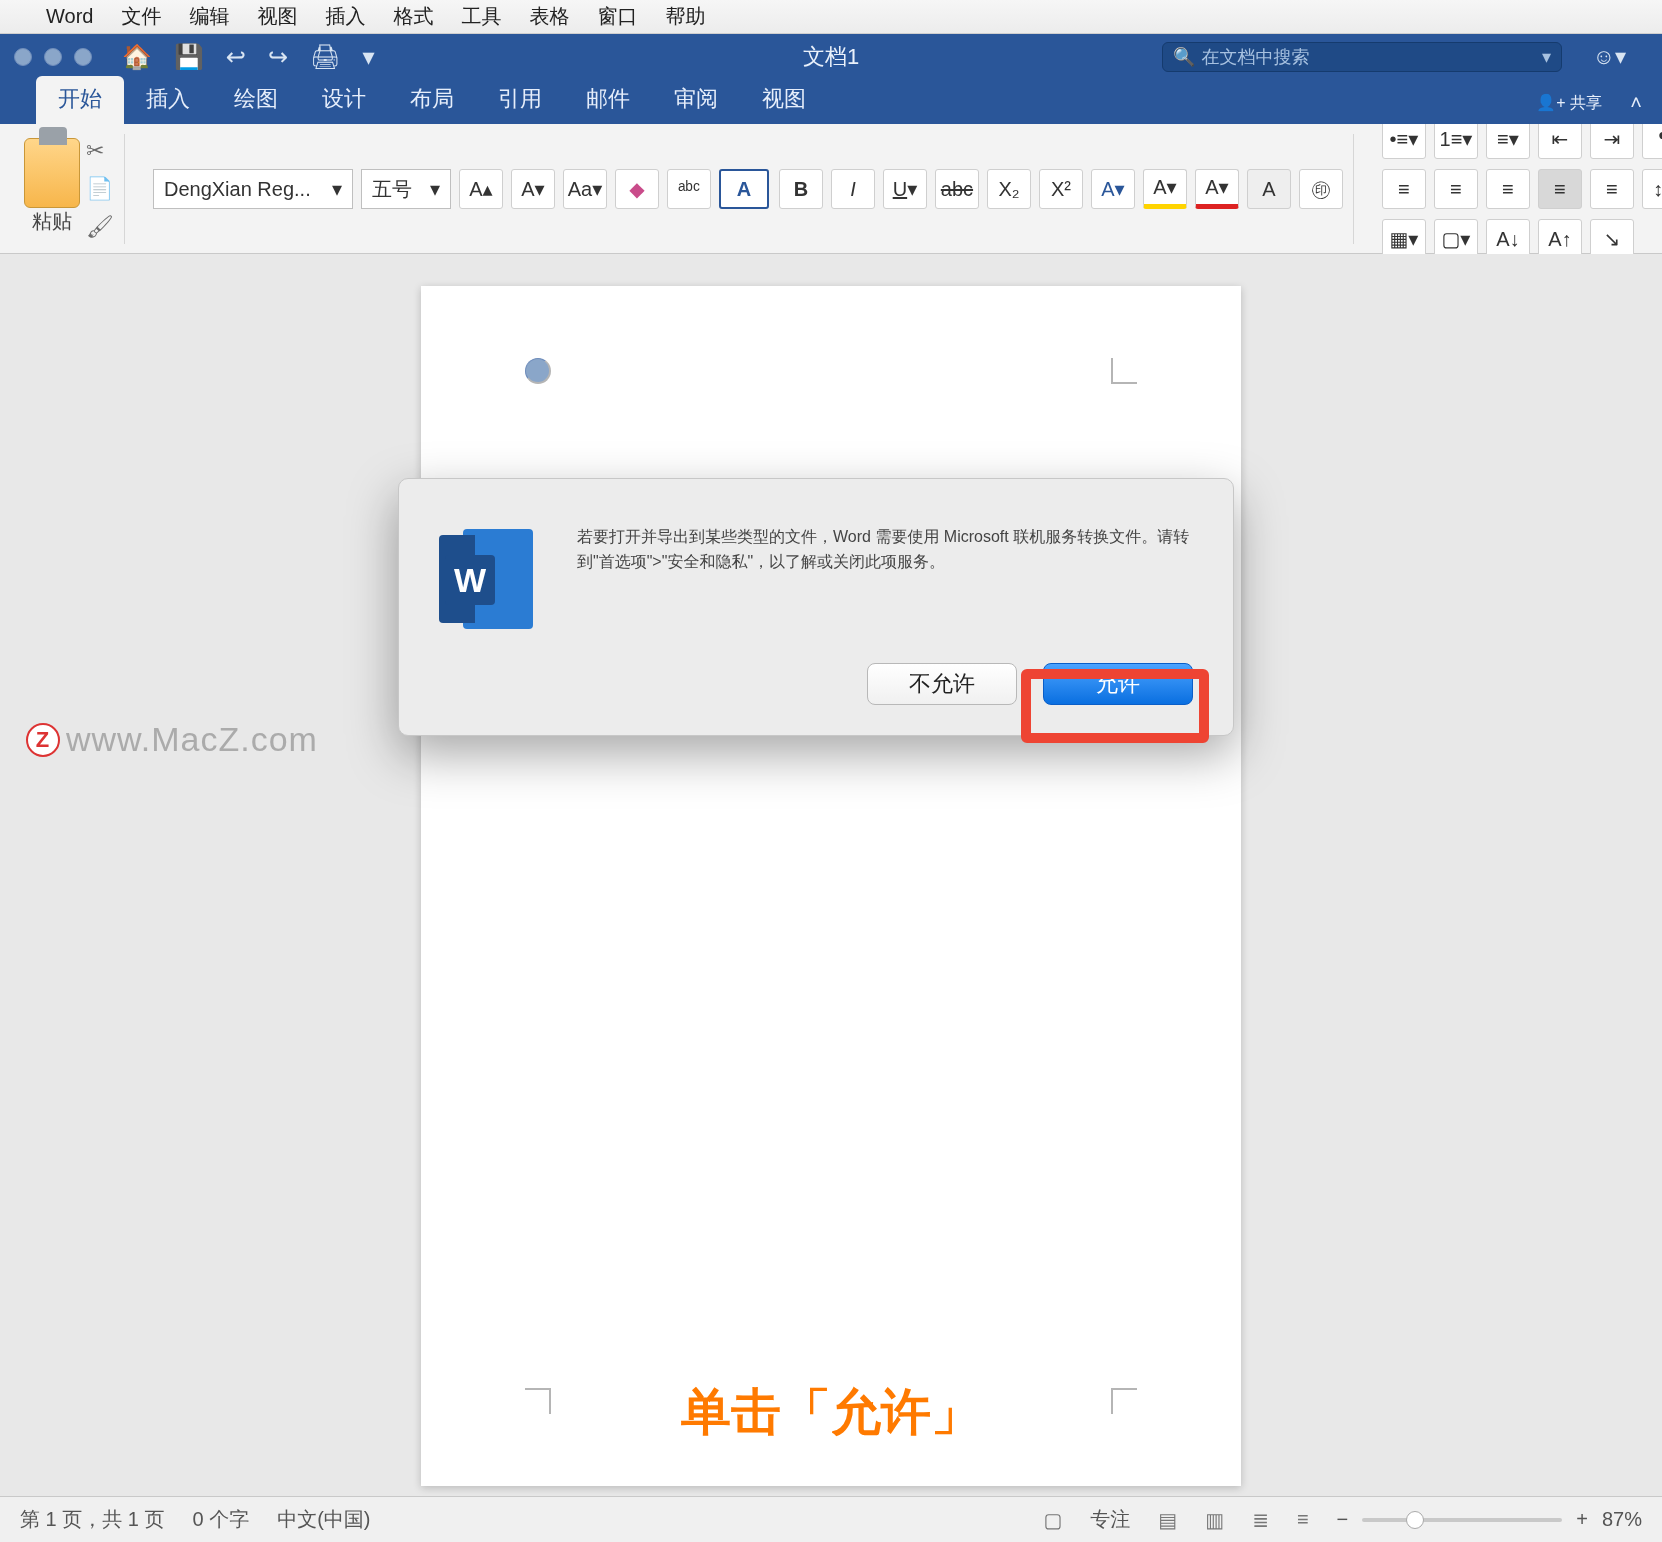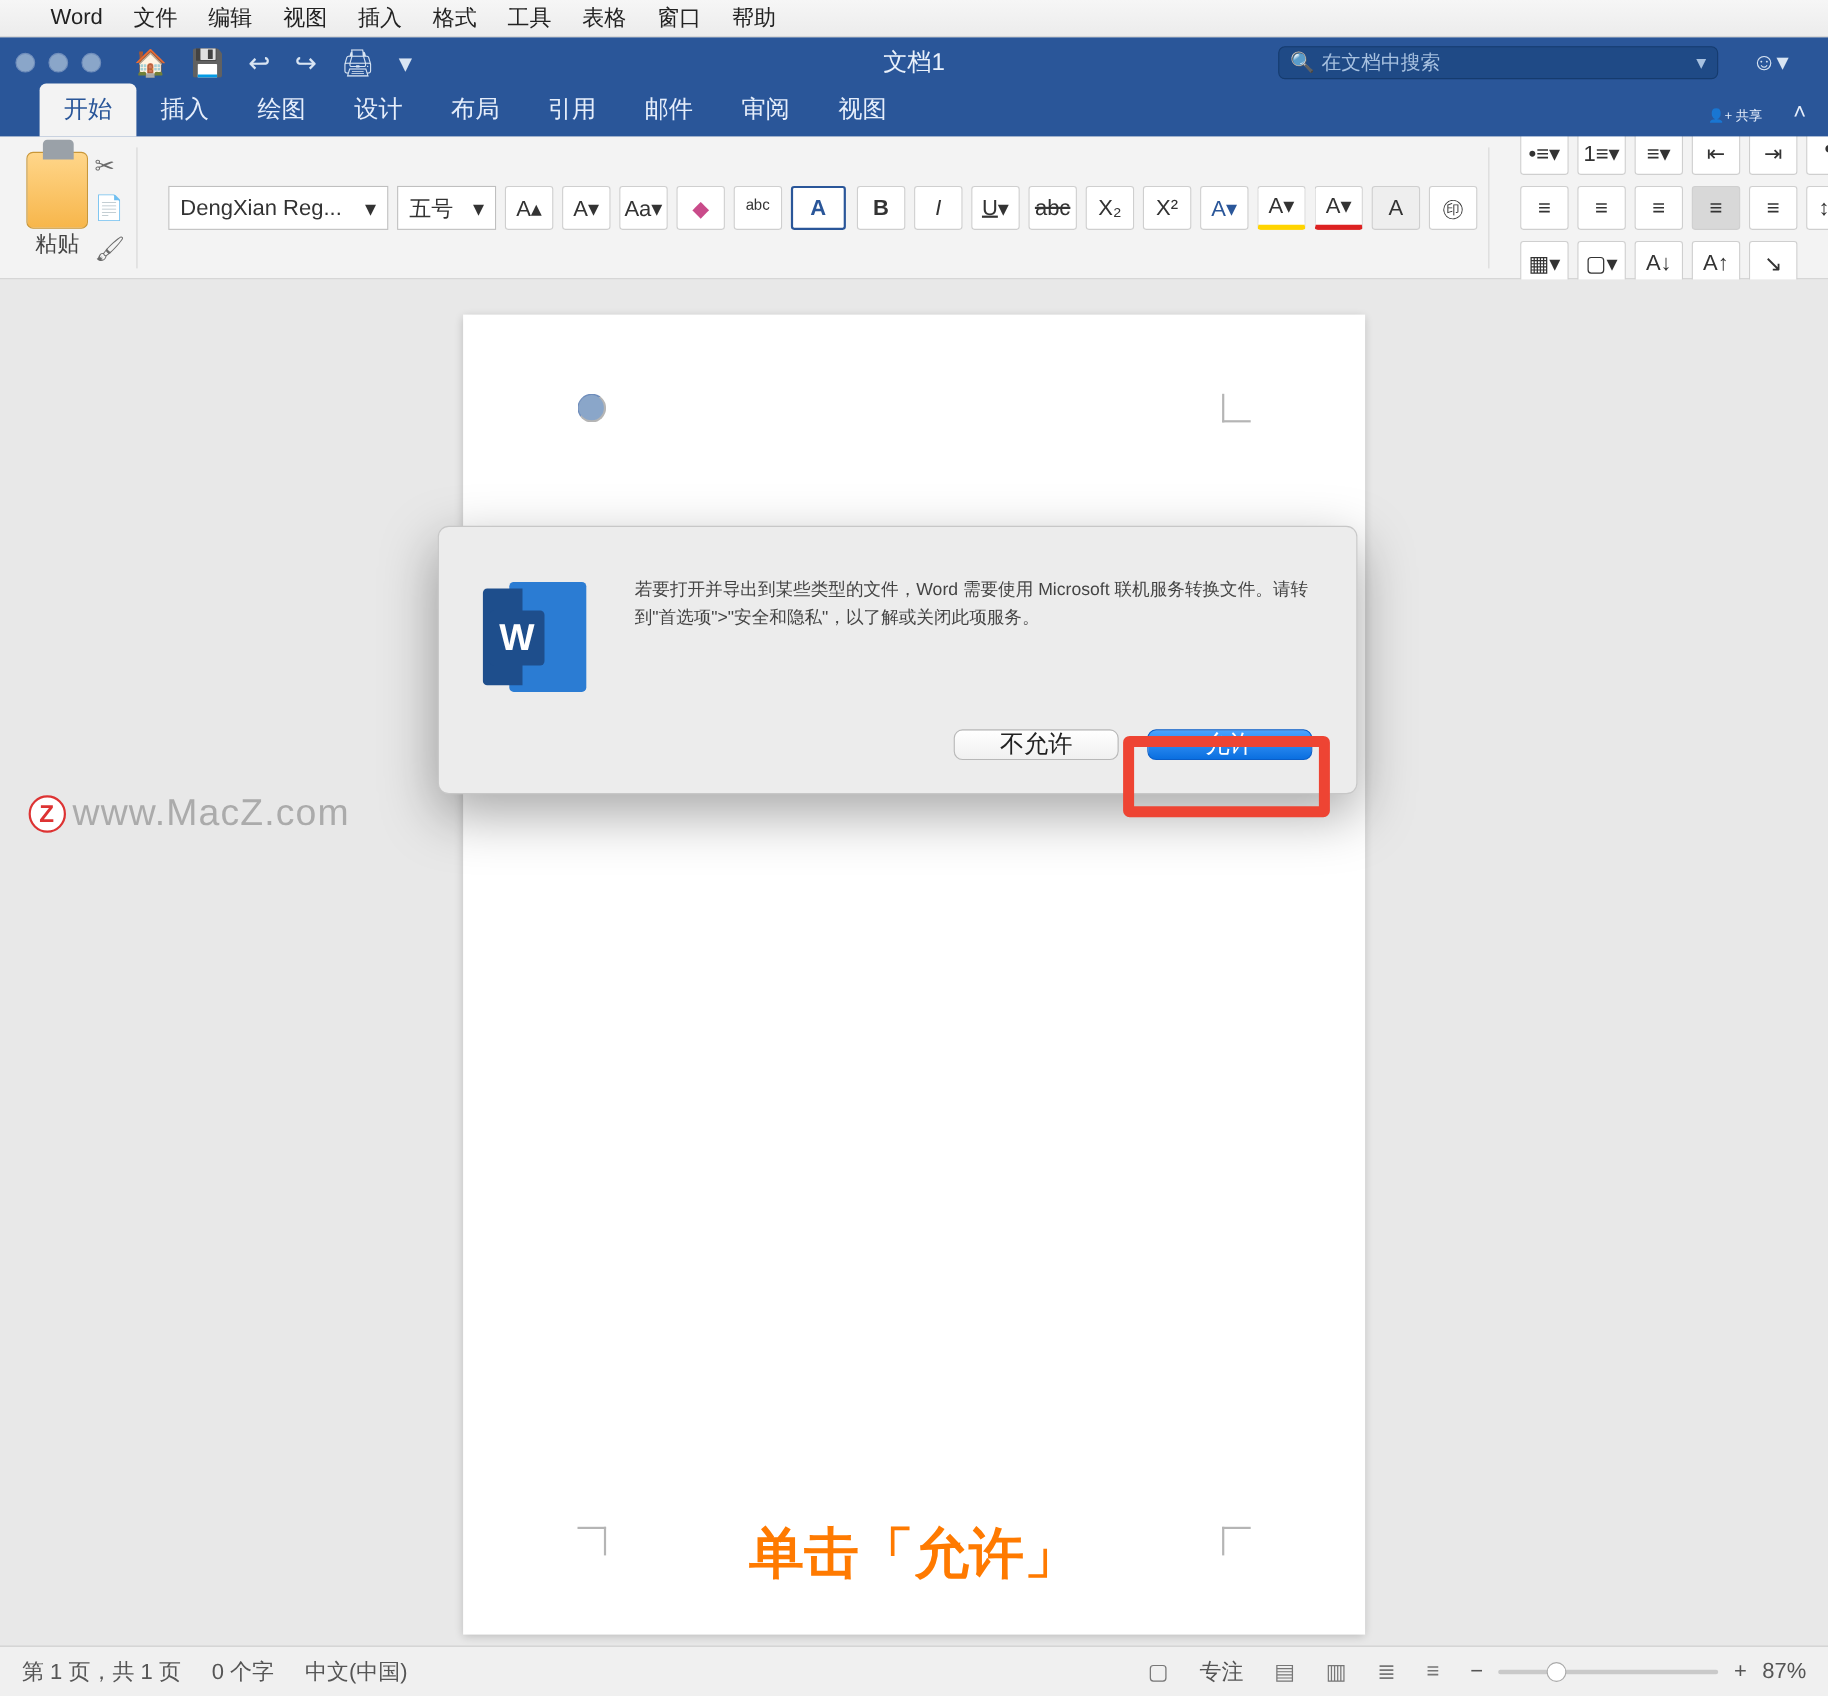--- a/index.html
+++ b/index.html
@@ -18,21 +18,21 @@
   .qa span{cursor:default;}
   .doc-title{ position:absolute; left:50%; transform:translateX(-50%); font-size:22px; color:#eaf1fb;}
   .searchbox{ position:absolute; right:100px; width:400px; height:30px; background:#1f4a86; border:1px solid #153b6e; border-radius:6px; display:flex; align-items:center; padding:0 10px; color:#a7c1e0; font-size:18px;}
   .searchbox .mag{margin-right:6px;}
   .smile{ position:absolute; right:36px; font-size:22px; color:#d9e5f3;}
 
   
   .tabsrow { height: 44px; background:#2a5699; display:flex; align-items:flex-end; color:#fff; padding-left:36px; position:relative;}
   .tab { padding:8px 22px 10px 22px; font-size:22px; color:#e6eefb; }
   .tab.active { background:#f3f3f3; color:#2a5699; border-top-left-radius:6px; border-top-right-radius:6px; font-weight:500;}
-  .share{position:absolute; right:60px; bottom:10px; font-size:12px; color:#e6eefb;}
+  .share{position:absolute; right:60px; bottom:10px; font-size:16px; color:#e6eefb;}
   .collapse{position:absolute; right:20px; bottom:10px; font-size:20px; color:#e6eefb;}
 
   
   .ribbon{ background:#f3f3f3; border-bottom:1px solid #c9c9c9; height:130px; display:flex; align-items:flex-start; padding:10px 14px; gap:18px;}
   .group{ display:flex; flex-direction:column; align-items:center; gap:6px; padding:0 10px; border-right:1px solid #d6d6d6; height:110px; justify-content:center;}
   .group:last-child{border-right:none;}
   .clip{ width:56px; height:70px; background:linear-gradient(#ffd68a,#f7b64b); border:1px solid #c99738; border-radius:6px; position:relative;}
   .clip::before{content:""; position:absolute; top:-12px; left:14px; width:28px; height:18px; background:#9aa1a8; border-radius:4px 4px 0 0;}
   .paste-side{display:flex; flex-direction:column; gap:12px; font-size:22px; color:#6b6b6b; margin-left:6px;}
   .paste-label{font-size:20px; color:#444;}
@@ -62,21 +62,21 @@
   
   .dialog{ position:absolute; top:478px; left:398px; width:836px; background:#ececec; border:1px solid #c7c7c7; border-radius:10px; box-shadow:0 18px 50px rgba(0,0,0,0.35); padding:46px 40px 30px 40px;}
   .dialog-inner{display:flex; gap:38px;}
   .wicon{width:100px; height:100px; position:relative; flex-shrink:0; margin-top:4px;}
   .wicon .back{position:absolute; left:0; top:6px; width:36px; height:88px; background:#1e4e8c; border-radius:4px 0 0 4px;}
   .wicon .sheet{position:absolute; left:24px; top:0; width:70px; height:100px; background:#2b7cd3; border-radius:4px;}
   .wicon .W{position:absolute; left:6px; top:26px; width:50px; height:50px; background:#1e4e8c; color:#fff; font-weight:700; font-size:34px; display:flex; align-items:center; justify-content:center; border-radius:4px;}
   .dialog-heading{font-size:24px; font-weight:700; color:#222; margin-bottom:18px;}
   .dialog-body{font-size:16px; color:#444; line-height:1.55;}
   .dialog-buttons{display:flex; justify-content:flex-end; gap:26px; margin-top:34px;}
-  .dlg-btn{height:28px; min-width:150px; border-radius:8px; font-size:22px; display:flex; align-items:center; justify-content:center; border:1px solid #b8b8b8; background:linear-gradient(#ffffff,#f0f0f0); color:#222;}
+  .dlg-btn{height:42px; min-width:150px; border-radius:8px; font-size:22px; display:flex; align-items:center; justify-content:center; border:1px solid #b8b8b8; background:linear-gradient(#ffffff,#f0f0f0); color:#222;}
   .dlg-btn.primary{background:linear-gradient(#4aa3ff,#0a6fe0); border-color:#0a5ec8; color:#fff;}
   .hl-ring{position:absolute; border:10px solid #e43; border-radius:6px; pointer-events:none;}
   .hl-allow{top:190px; right:24px; width:188px; height:74px;}
 
   .watermark{position:absolute; top:720px; left:26px; font-size:34px; color:rgba(120,120,120,0.55); letter-spacing:1px; display:flex; align-items:center; gap:6px;}
   .watermark .z{ width:34px; height:34px; border:2px solid #d33; color:#d33; border-radius:50%; display:flex; align-items:center; justify-content:center; font-weight:700; background:#fff; font-size:22px;}
 
   .annotation{position:absolute; bottom:96px; left:50%; transform:translateX(-50%); font-size:50px; font-weight:800; color:#ff7a00; text-shadow:0 0 2px #fff, 2px 2px 0 #fff, -2px -2px 0 #fff;}
 
   

